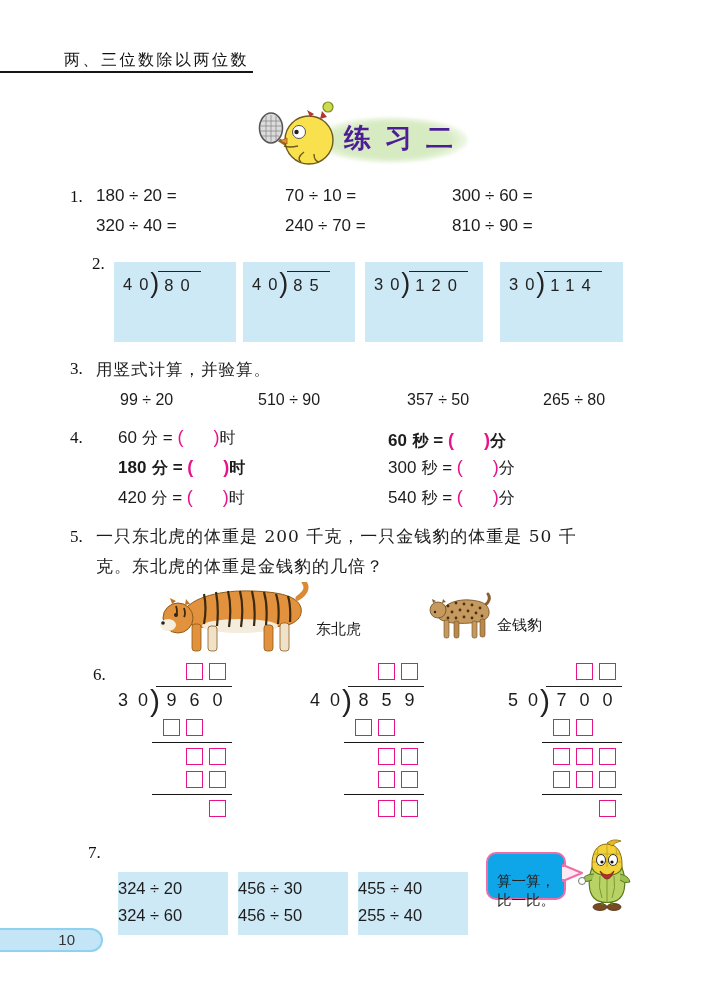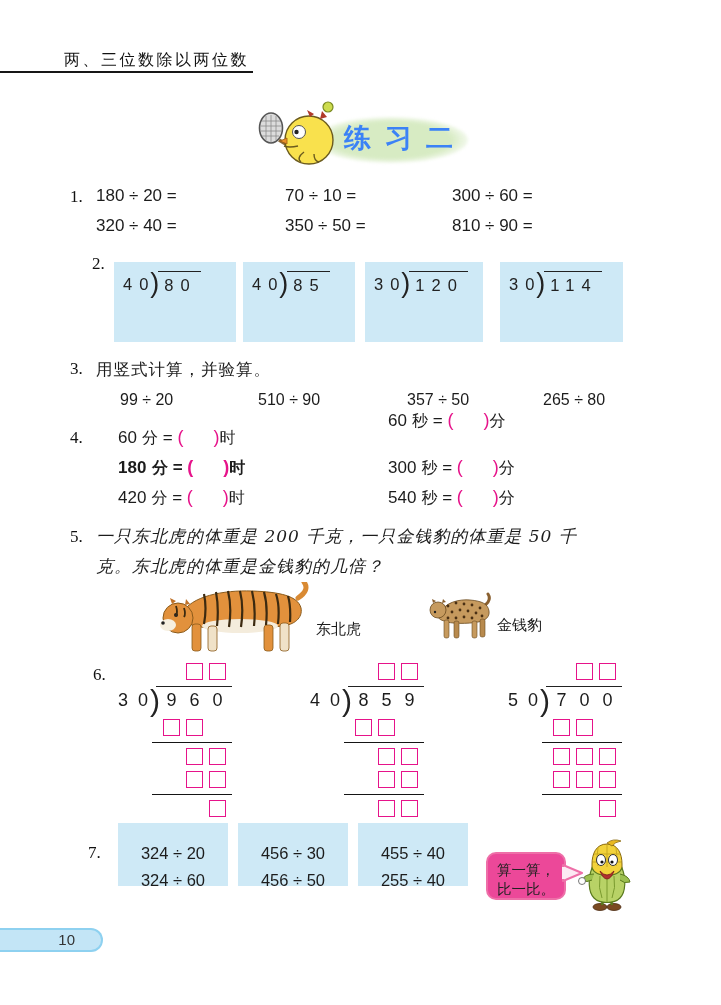--- a/index.html
+++ b/index.html
@@ -7,21 +7,21 @@
         font-family:"Liberation Sans",sans-serif;color:#1c1c1c;}
   
   .chapter-rule{position:absolute;left:0;top:71px;width:253px;height:2px;background:#161616;}
   .chapter-title{position:absolute;left:64px;top:50px;font-family:"DejaVu Serif",serif;
         font-size:16px;letter-spacing:2.5px;color:#111;}
   
   .title-ellipse{position:absolute;left:314px;top:117px;width:154px;height:46px;border-radius:50%;
         background:radial-gradient(ellipse at center,#d7ebc3 55%,rgba(215,235,195,0) 78%);filter:blur(1.5px);}
   .title-chick{position:absolute;left:254px;top:94px;}
   .title-text{position:absolute;left:344px;top:120px;font-family:"DejaVu Serif",serif;font-weight:bold;
-        font-size:27px;letter-spacing:14px;color:#3b82f6;}
+        font-size:27px;letter-spacing:14px;color:#4c1d95;}
   
   .plabel{position:absolute;font-family:"Liberation Serif",serif;font-size:17px;color:#111;}
   
   .p1rows{position:absolute;left:96px;top:186px;}
   .p1row{height:30px;white-space:nowrap;}
   .p1cell{display:inline-block;font-size:17px;}
   .p1cell:nth-child(1){width:189px;} .p1cell:nth-child(2){width:167px;}
   
   .p2box{position:absolute;top:262px;height:80px;background:#cee9f6;box-sizing:border-box;padding:9px 0 0 9px;}
   .ldiv{display:inline-flex;align-items:flex-start;font-size:16.5px;color:#222;}
@@ -32,40 +32,40 @@
   .p3instr{position:absolute;left:96px;top:359px;font-family:"DejaVu Serif",serif;font-size:16.5px;letter-spacing:1px;}
   .p3row{position:absolute;left:120px;top:391px;white-space:nowrap;}
   .p3cell{display:inline-block;font-size:16px;}
   .p3cell:nth-child(1){width:138px;}.p3cell:nth-child(2){width:149px;}.p3cell:nth-child(3){width:136px;}
   
   .p4cell{position:absolute;font-size:17px;white-space:nowrap;}
   .p4cell .unit{font-family:"DejaVu Serif",serif;font-size:16px;}
   .p4cell .paren{color:#e6138a;font-size:18px;}
   .p4cell .pgap{display:inline-block;width:30px;}
   
-  .p5line{position:absolute;left:96px;font-family:"DejaVu Serif",serif;font-size:17px;letter-spacing:1px;font-style:italic;}
+  .p5line{position:absolute;left:96px;font-family:"DejaVu Serif",serif;font-size:17px;letter-spacing:1px;}
   .animal-label{position:absolute;font-family:"DejaVu Serif",serif;font-size:15px;}
   
   .p6div{position:absolute;top:663px;display:flex;align-items:flex-start;}
   .p6left{display:flex;padding-top:24px;}
   .p6dvr{font-size:18px;letter-spacing:10px;line-height:26px;}
   .p6par{font-size:30px;line-height:27px;margin-left:-8px;color:#222;}
   .p6right{display:flex;flex-direction:column;}
   .p6srow{display:flex;height:19px;margin-bottom:4px;}
   .p6slot{width:23px;display:flex;justify-content:center;}
   .p6box{width:15px;height:15px;border:1.8px solid #e6138a;}
   .p6dvd{display:flex;border-top:1.7px solid #222;margin-left:-4px;padding:4px 0 6px 4px;margin-bottom:4px;
          font-size:18px;line-height:18px;}
   .p6line{border-top:1.7px solid #151515;width:80px;margin:0 0 5px -8px;}
   
-  .p7box{position:absolute;top:823px;width:110px;height:63px;background:#cee9f6;text-align:center;
-         box-sizing:border-box;padding-top:17px;}
+  .p7box{position:absolute;top:872px;width:110px;height:63px;background:#cee9f6;text-align:left;
+         box-sizing:border-box;padding-top:3px;}
   .p7row{font-size:16.5px;line-height:27px;}
-  .bubble{position:absolute;left:486px;top:852px;width:80px;height:48px;background:#ec4899;
-          border:2px solid #ee6fa8;border-radius:10px;box-sizing:border-box;padding:7px 0 0 9px;}
+  .bubble{position:absolute;left:486px;top:852px;width:80px;height:48px;background:#0ea5e9;
+          border:2px solid #ee6fa8;border-radius:10px;box-sizing:border-box;padding:18px 0 0 9px;}
   .bubble div{font-family:"DejaVu Serif",serif;font-size:14.5px;line-height:19px;color:#222;}
   .bubble-tail{position:absolute;left:562px;top:864px;}
   .corn{position:absolute;left:574px;top:838px;}
   .tiger{position:absolute;left:152px;top:582px;}
   .leopard{position:absolute;left:426px;top:592px;}
   
   .page-pill{position:absolute;left:0;top:928px;width:103px;height:24px;background:#c3e5f6;
              border:2px solid #8ed1f0;border-left:none;border-radius:0 13px 13px 0;box-sizing:border-box;
              text-align:right;padding-right:26px;font-size:15px;line-height:20px;color:#333;}
 </style>
@@ -97,21 +97,21 @@
   <div class="plabel" style="left:70px;top:187px">1.</div>
   <div class="plabel" style="left:92px;top:254px">2.</div>
   <div class="plabel" style="left:70px;top:359px">3.</div>
   <div class="plabel" style="left:70px;top:428px">4.</div>
   <div class="plabel" style="left:70px;top:527px">5.</div>
   <div class="plabel" style="left:93px;top:665px">6.</div>
   <div class="plabel" style="left:88px;top:843px">7.</div>
 
   <div class="p1rows">
       <div class="p1row"><span class="p1cell">180 ÷ 20 =</span><span class="p1cell">70 ÷ 10 =</span><span class="p1cell">300 ÷ 60 =</span></div>
-      <div class="p1row"><span class="p1cell">320 ÷ 40 =</span><span class="p1cell">350 ÷ 50 =</span><span class="p1cell">810 ÷ 90 =</span></div>
+      <div class="p1row"><span class="p1cell">320 ÷ 40 =</span><span class="p1cell">240 ÷ 70 =</span><span class="p1cell">810 ÷ 90 =</span></div>
     </div>
 
   <div>
       <div class="p2box" style="left: 114px; width: 122px;"><span class="ldiv">
           <span class="dvr">40</span>
           <span class="par">)</span>
           <span class="dvd">80</span>
         </span></div>
       <div class="p2box" style="left: 243px; width: 112px;"><span class="ldiv">
           <span class="dvr">40</span>
@@ -128,21 +128,21 @@
           <span class="par">)</span>
           <span class="dvd">114</span>
         </span></div>
     </div>
 
   <div class="p3instr">用竖式计算，并验算。</div>
   <div class="p3row"><span class="p3cell">99 ÷ 20</span><span class="p3cell">510 ÷ 90</span><span class="p3cell">357 ÷ 50</span><span class="p3cell">265 ÷ 80</span></div>
 
   <div>
       <div class="p4cell" style="left: 118px; top: 427px;"><span class="num">60</span><span class="unit"> 分</span><span class="eq"> = </span><span class="paren">(</span><span class="pgap"></span><span class="paren">)</span><span class="unit">时</span></div>
-      <div class="p4cell" style="left: 388px; top: 410px;"><span class="num">60</span><span class="unit"> 秒</span><span class="eq"> = </span><span class="paren">(</span><span class="pgap"></span><span class="paren">)</span><span class="unit">分</span></div>
+      <div class="p4cell" style="left: 388px; top: 430px; font-weight: bold;"><span class="num">60</span><span class="unit"> 秒</span><span class="eq"> = </span><span class="paren">(</span><span class="pgap"></span><span class="paren">)</span><span class="unit">分</span></div>
       <div class="p4cell" style="left: 118px; top: 457px; font-weight: bold;"><span class="num">180</span><span class="unit"> 分</span><span class="eq"> = </span><span class="paren">(</span><span class="pgap"></span><span class="paren">)</span><span class="unit">时</span></div>
       <div class="p4cell" style="left: 388px; top: 457px;"><span class="num">300</span><span class="unit"> 秒</span><span class="eq"> = </span><span class="paren">(</span><span class="pgap"></span><span class="paren">)</span><span class="unit">分</span></div>
       <div class="p4cell" style="left: 118px; top: 487px;"><span class="num">420</span><span class="unit"> 分</span><span class="eq"> = </span><span class="paren">(</span><span class="pgap"></span><span class="paren">)</span><span class="unit">时</span></div>
       <div class="p4cell" style="left: 388px; top: 487px;"><span class="num">540</span><span class="unit"> 秒</span><span class="eq"> = </span><span class="paren">(</span><span class="pgap"></span><span class="paren">)</span><span class="unit">分</span></div>
     </div>
 
   <div class="p5line" style="top:525px">一只东北虎的体重是 200 千克，一只金钱豹的体重是 50 千</div>
   <div class="p5line" style="top:555px">克。东北虎的体重是金钱豹的几倍？</div>
 
   <svg class="tiger" width="160" height="76" viewBox="0 0 160 76">

